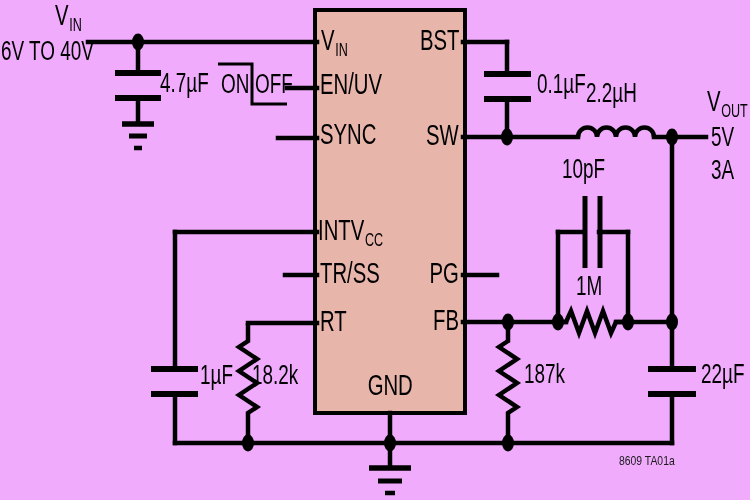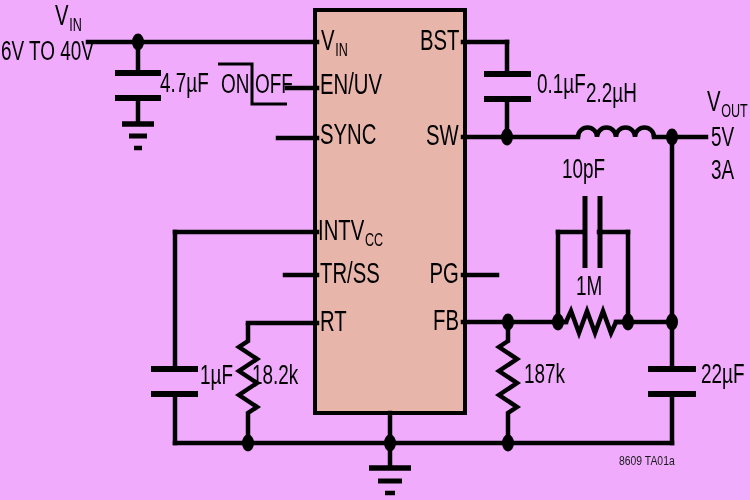--- a/index.html
+++ b/index.html
@@ -177,20 +177,23 @@
     <span>INTV</span><span class="sub">CC</span>
   </div>
   <div class="lbl pin" style="left:320px; top:259px;">TR/SS</div>
   <div class="lbl pin" style="left:320px; top:307px;">RT</div>
 
   <div class="lbl pin r" style="right:291px; top:26px;">BST</div>
   <div class="lbl pin r" style="right:291px; top:121px;">SW</div>
   <div class="lbl pin r" style="right:291px; top:259px;">PG</div>
   <div class="lbl pin r" style="right:291px; top:306px;">FB</div>
 
+  <div class="ctr" style="top:371px;">
+    <span class="scale">GND</span>
+  </div>
 
   <div class="lbl val" style="left:537px; top:71px;">0.1µF</div>
   <div class="lbl val" style="left:586px; top:80px;">2.2µH</div>
   <div class="lbl val" style="left:562px; top:156px;">10pF</div>
   <div class="lbl val" style="left:576px; top:273px;">1M</div>
   <div class="lbl val" style="left:524px; top:361px;">187k</div>
   <div class="lbl val" style="left:701px; top:361px;">22µF</div>
 
   <div class="lbl pin" style="left:707px; top:87px;">
     <span>V</span><span class="sub">OUT</span>

